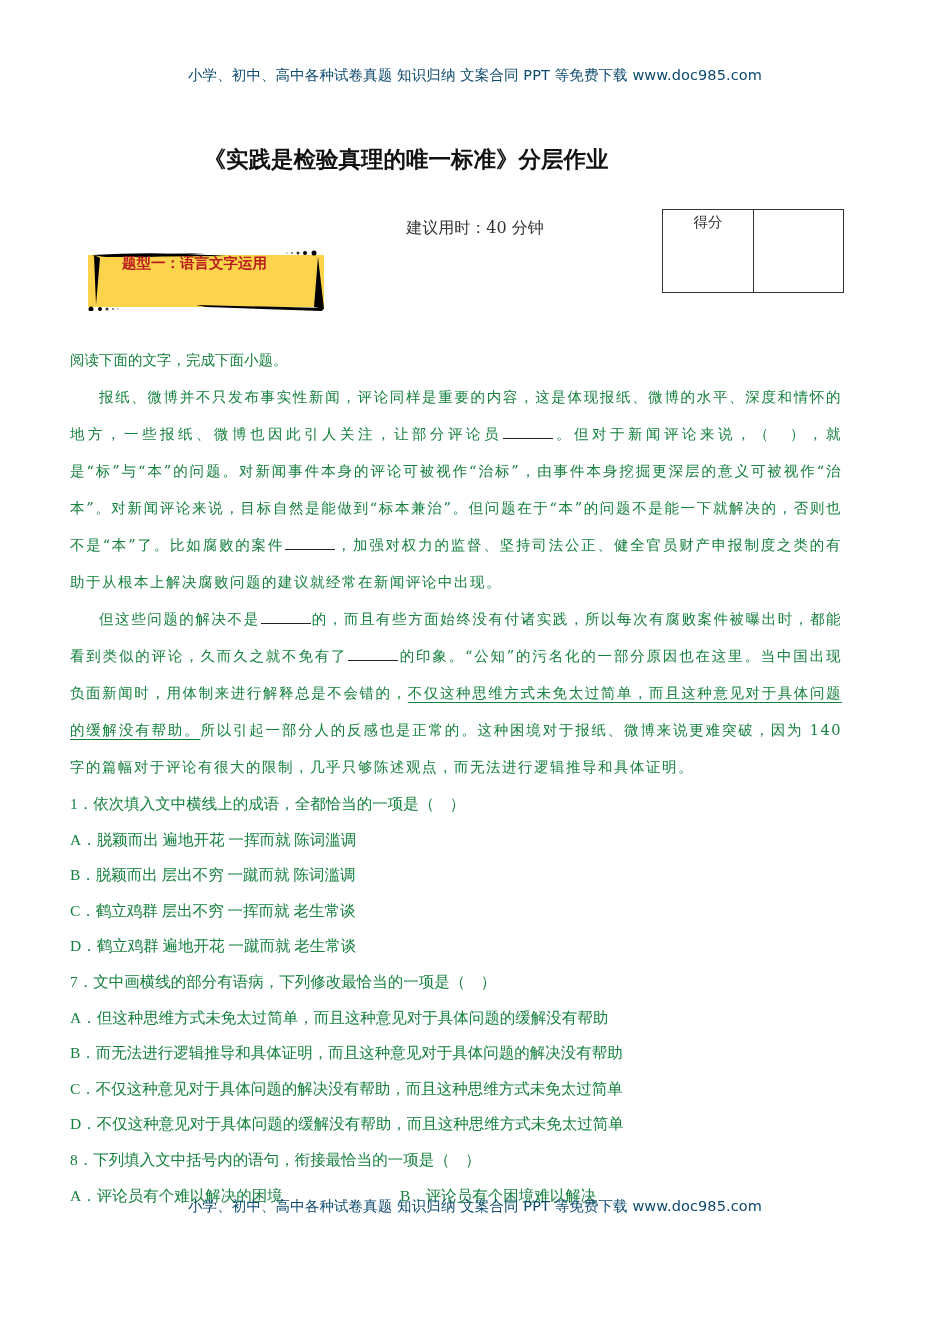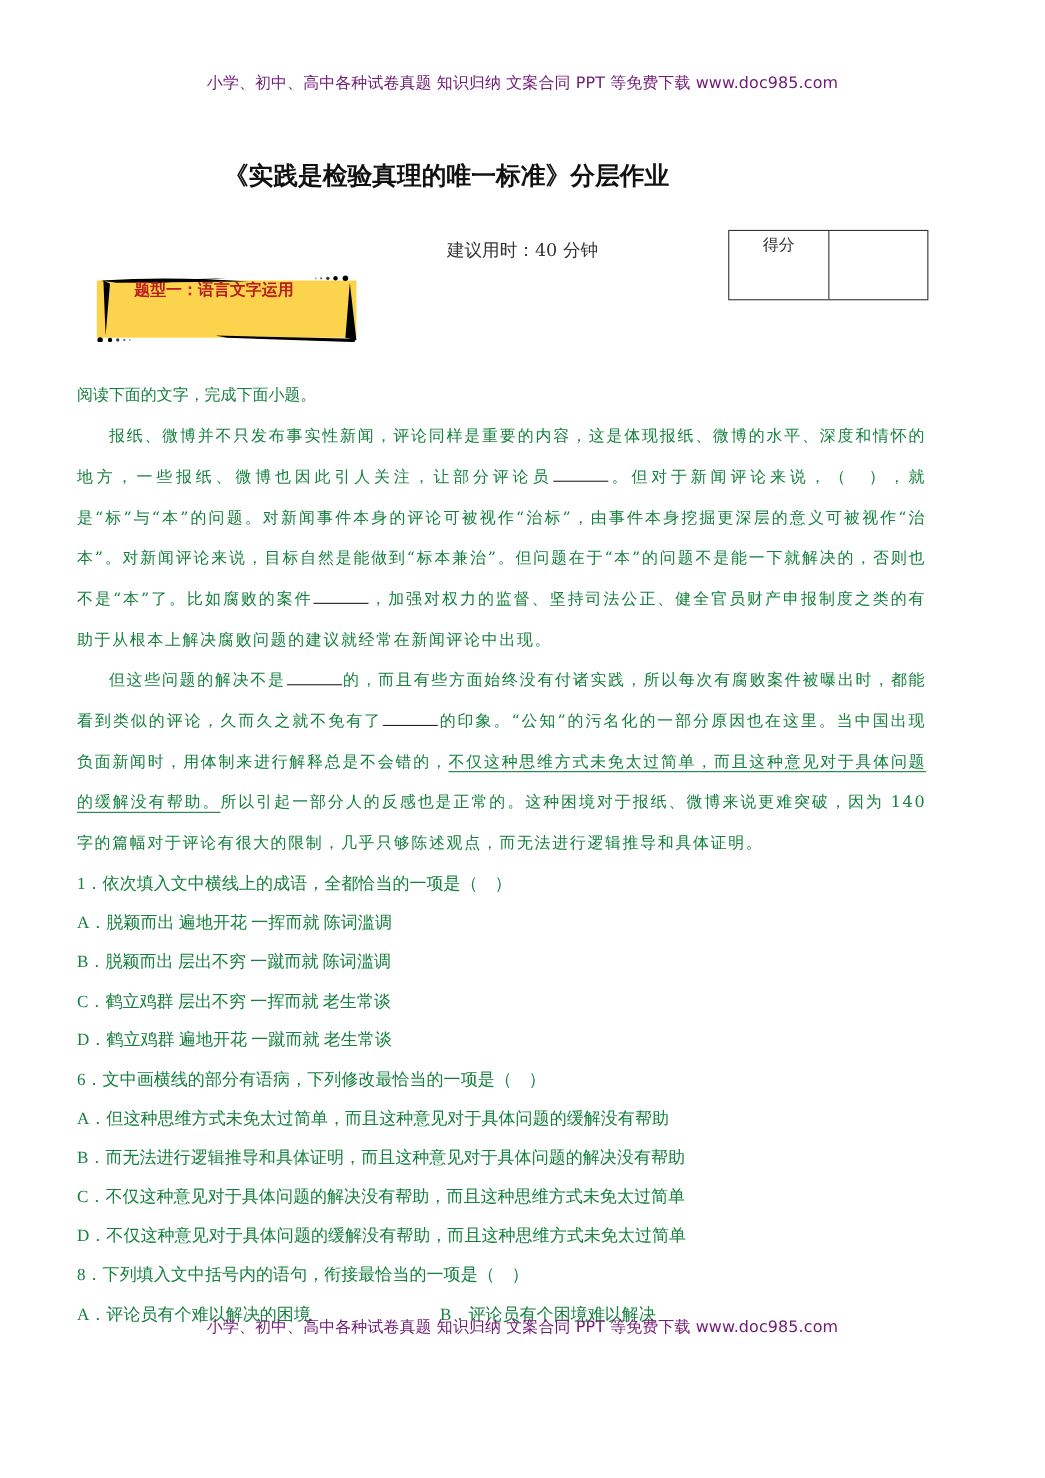--- a/index.html
+++ b/index.html
@@ -4,35 +4,35 @@
   <style>
     html, body { margin: 0; padding: 0; background: #ffffff; }
     body {
       width: 950px; height: 1344px; position: relative; overflow: hidden;
       font-family: "DejaVu Serif", "Liberation Serif", serif;
       color: #111;
     }
     .header-banner, .footer-banner {
       position: absolute; left: 0; width: 950px; text-align: center;
       font-family: "DejaVu Sans", "Liberation Sans", sans-serif;
-      font-size: 14.5px; color: #701a75; letter-spacing: 0.1px;
+      font-size: 14.5px; color: #0c4a6e; letter-spacing: 0.1px;
     }
     .header-banner { top: 66px; }
     .footer-banner { top: 1197px; }
     .doc-title {
       position: absolute; top: 144px; left: 0; width: 812px; text-align: center;
       font-family: "DejaVu Sans", "Liberation Sans", sans-serif;
       font-weight: bold; font-size: 22.5px; color: #111;
     }
     .suggested-time {
       position: absolute; top: 218px; left: 0; width: 950px; text-align: center;
       font-size: 16px; color: #333;
     }
     .score-table {
-      position: absolute; top: 209px; left: 662px; width: 182px; height: 64px;
+      position: absolute; top: 209px; left: 662px; width: 182px; height: 84px;
       border: 1px solid #333; box-sizing: border-box; display: flex;
     }
     .score-cell { height: 100%; box-sizing: border-box; }
     .score-label-cell { width: 91px; border-right: 1px solid #333; text-align: center;
       font-family: "DejaVu Sans", "Liberation Sans", sans-serif; font-size: 14.5px; color: #333; padding-top: 3px; }
     .score-value-cell { flex: 1; }
 
     .section-tag { position: absolute; left: 86px; top: 249px; width: 240px; height: 62px; }
     .section-tag .fill {
       position: absolute; left: 2px; top: 6px; width: 236px; height: 52px; background: #fcd34d;
@@ -113,21 +113,21 @@
 
   <div class="q-block">
     <div class="q-stem">1．依次填入文中横线上的成语，全都恰当的一项是（　）</div>
     <div class="q-option">A．脱颖而出  遍地开花  一挥而就  陈词滥调</div>
     <div class="q-option">B．脱颖而出  层出不穷  一蹴而就  陈词滥调</div>
     <div class="q-option">C．鹤立鸡群  层出不穷  一挥而就  老生常谈</div>
     <div class="q-option">D．鹤立鸡群  遍地开花  一蹴而就  老生常谈</div>
   </div>
 
   <div class="q-block">
-    <div class="q-stem">6．文中画横线的部分有语病，下列修改最恰当的一项是（　）</div>
+    <div class="q-stem">7．文中画横线的部分有语病，下列修改最恰当的一项是（　）</div>
     <div class="q-option">A．但这种思维方式未免太过简单，而且这种意见对于具体问题的缓解没有帮助</div>
     <div class="q-option">B．而无法进行逻辑推导和具体证明，而且这种意见对于具体问题的解决没有帮助</div>
     <div class="q-option">C．不仅这种意见对于具体问题的解决没有帮助，而且这种思维方式未免太过简单</div>
     <div class="q-option">D．不仅这种意见对于具体问题的缓解没有帮助，而且这种思维方式未免太过简单</div>
   </div>
 
   <div class="q-block">
     <div class="q-stem">8．下列填入文中括号内的语句，衔接最恰当的一项是（　）</div>
     <div class="q-option-row">
       <div class="q-option">A．评论员有个难以解决的困境</div>

